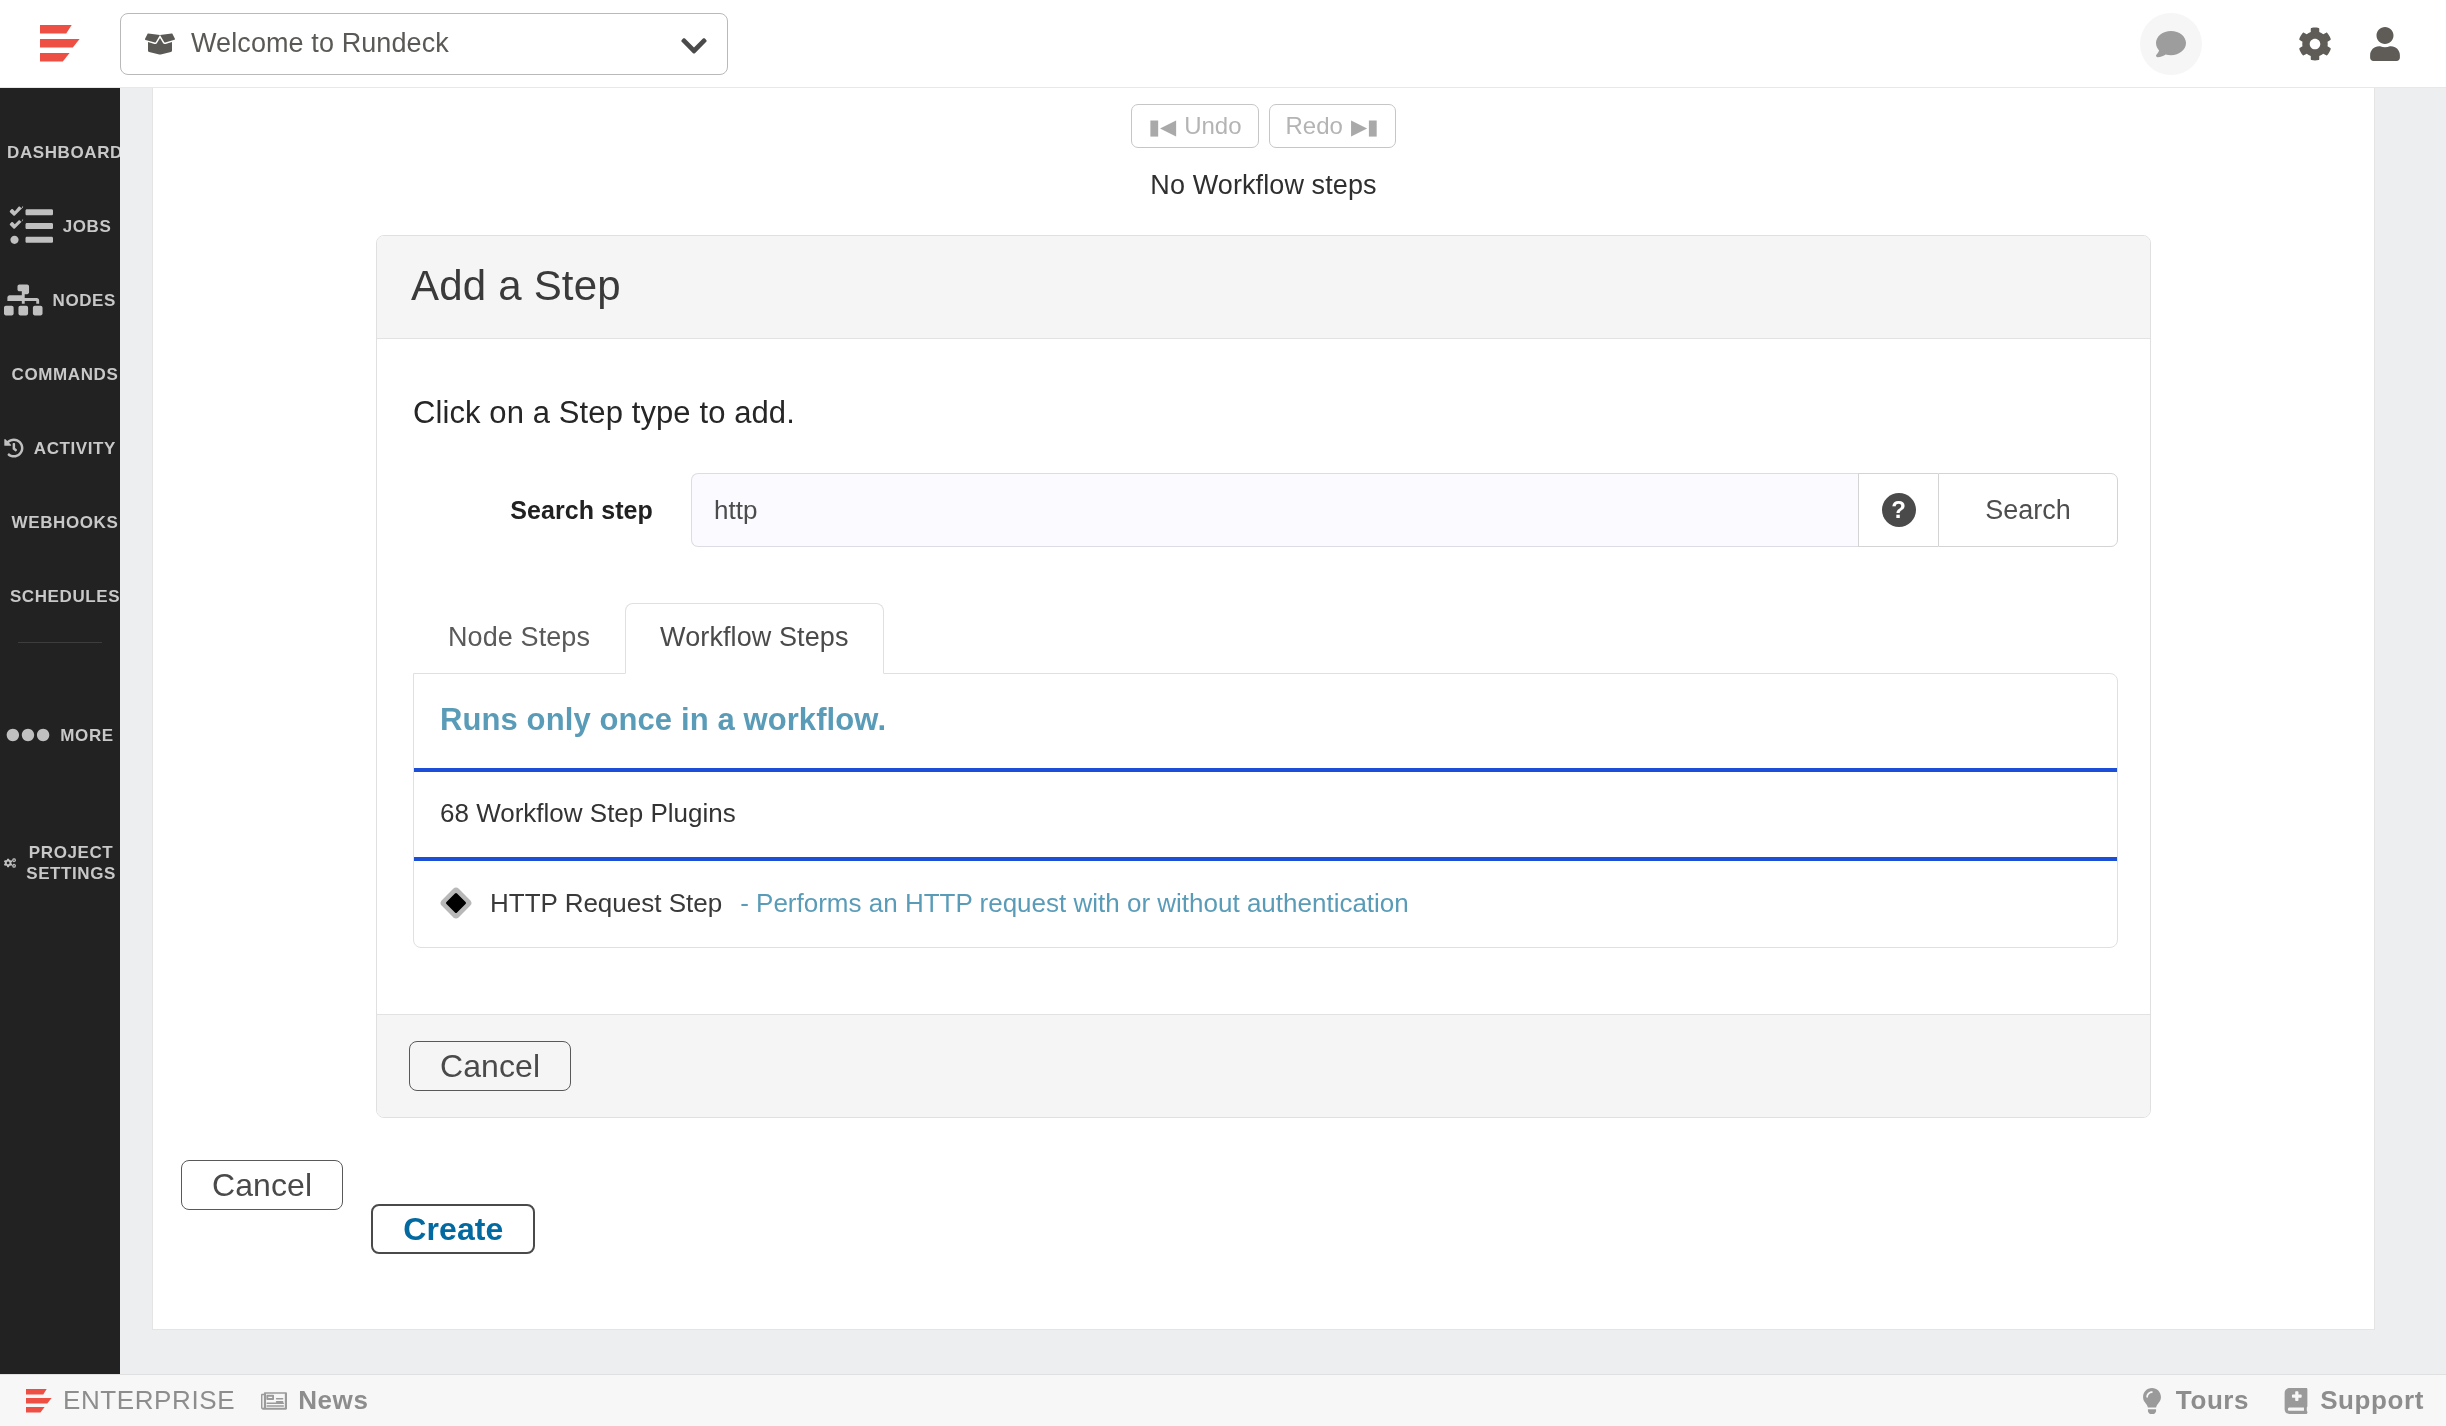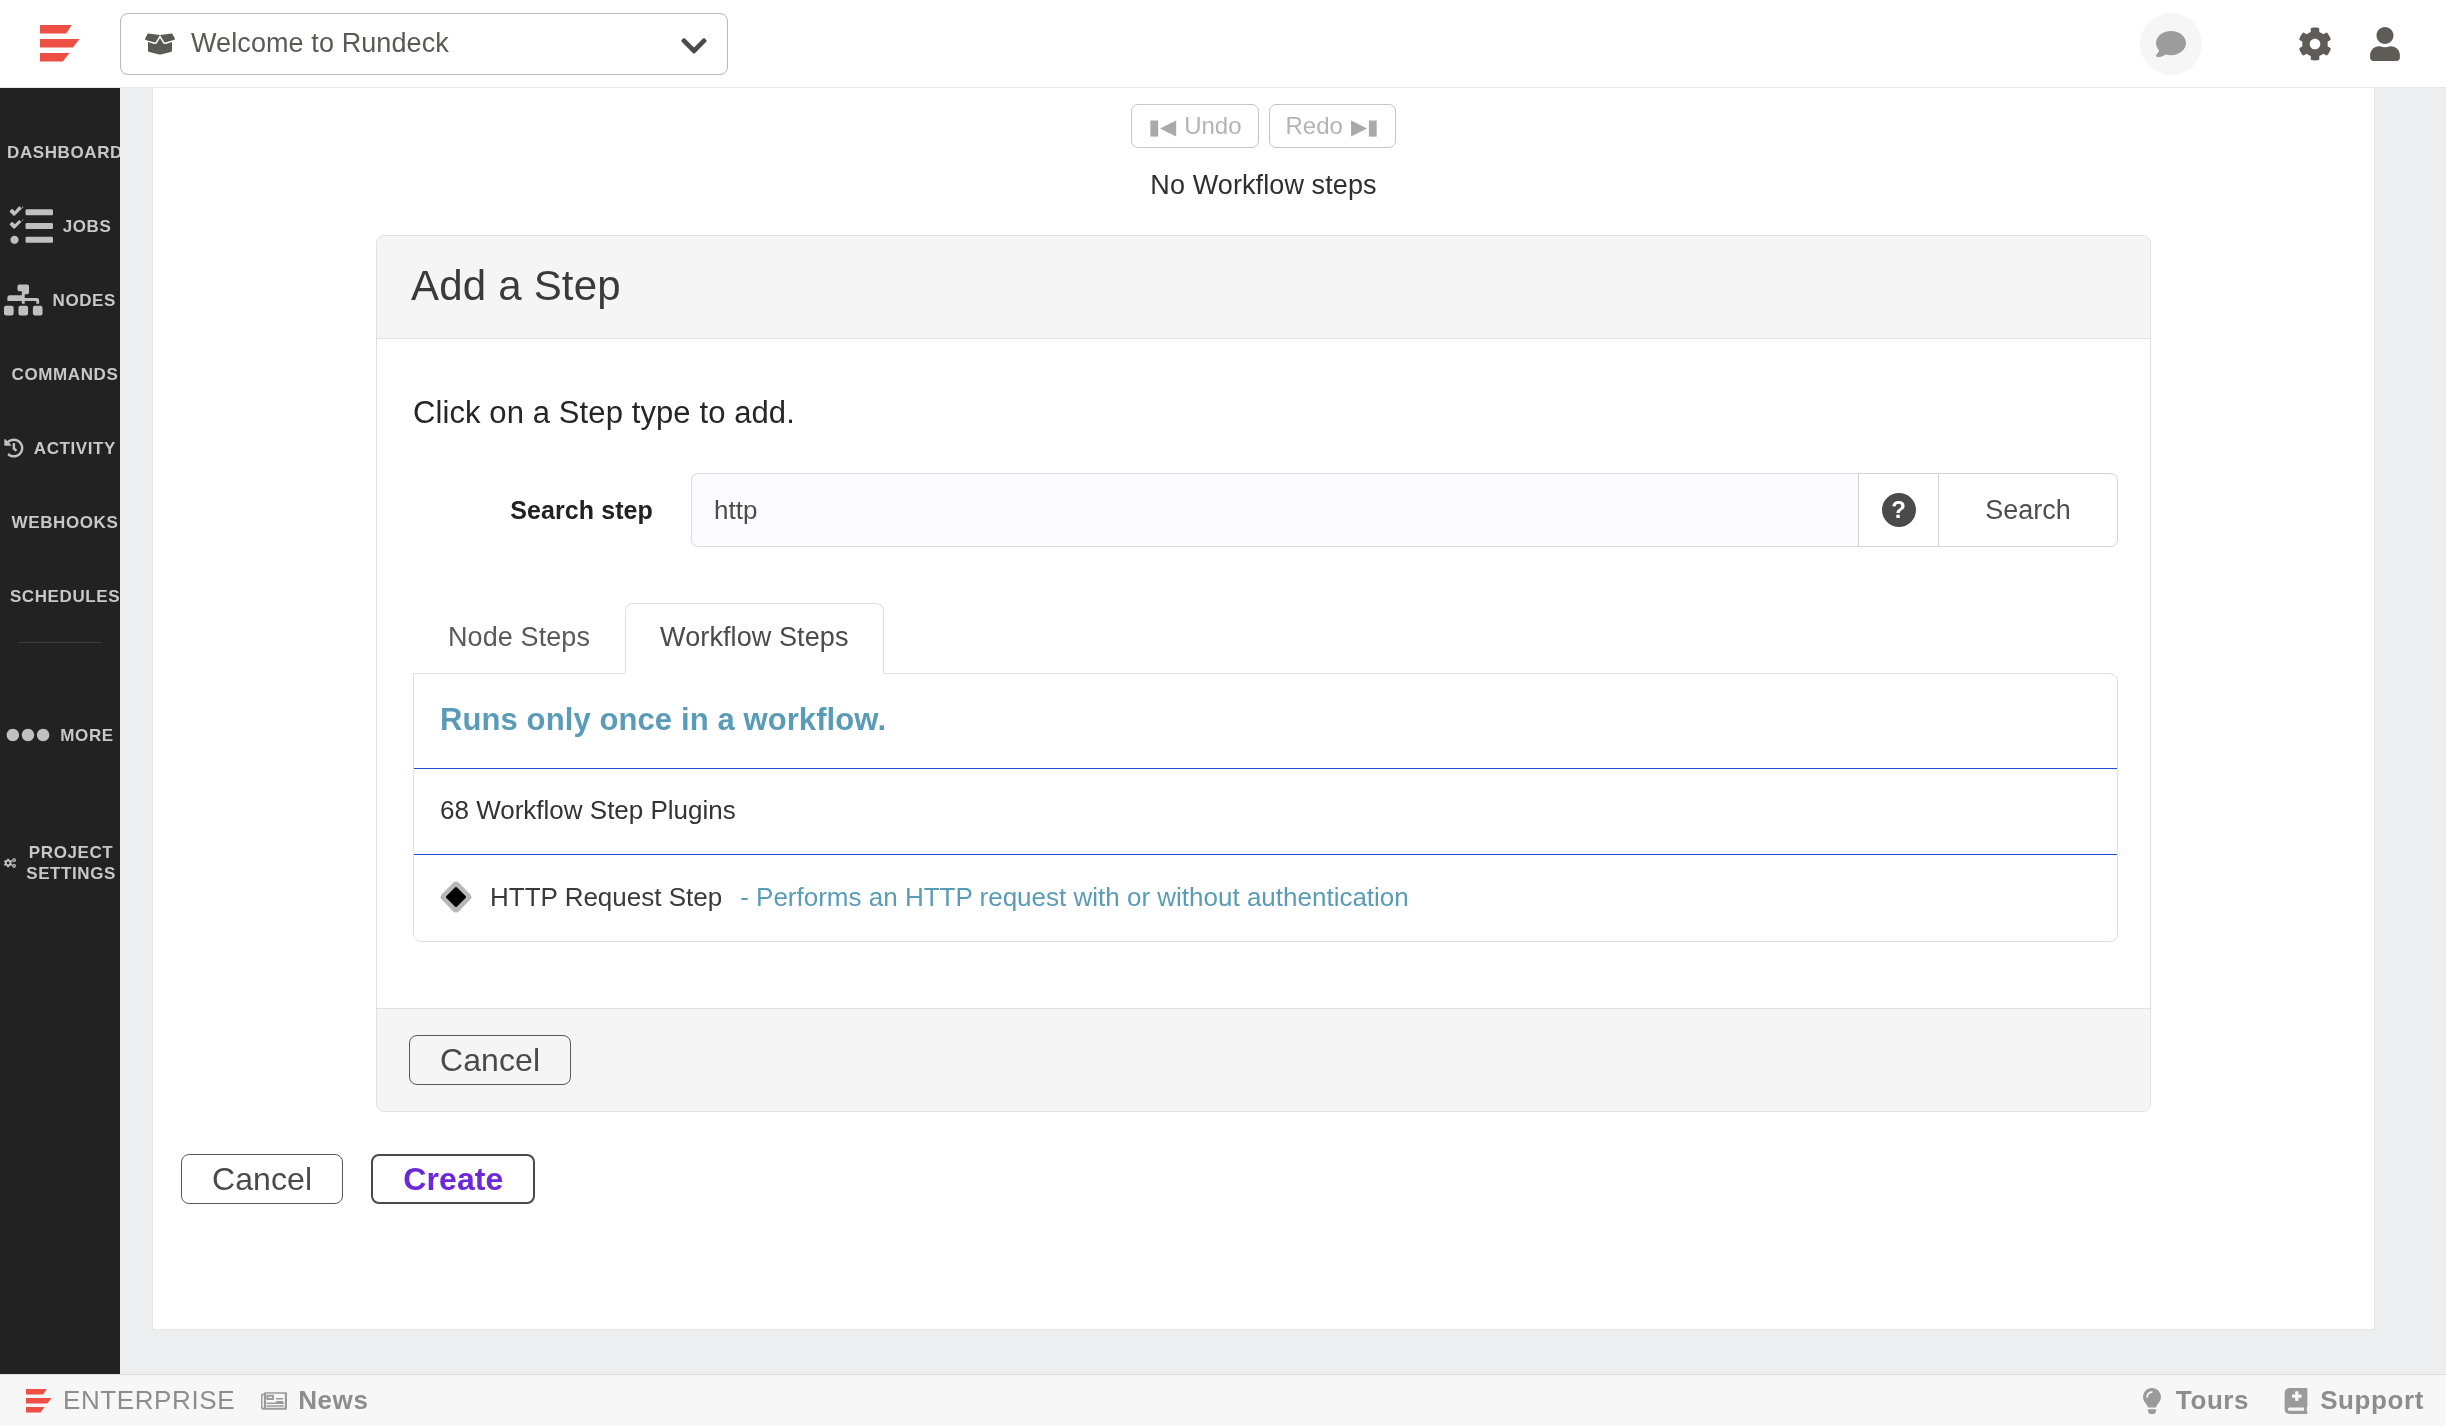--- a/index.html
+++ b/index.html
@@ -351,21 +351,21 @@
   .plugin-list {
     border: 1px solid #e0e0e0;
     border-radius: 0 8px 8px 8px;
     background: #ffffff;
     margin-left: 4px;
     overflow: hidden;
     position: relative;
   }
   .plugin-row {
     padding: 26px 26px 28px;
-    border-bottom: 1px solid #1d4ed8;
+    border-bottom: 4px solid #1d4ed8;
     font-size: 26px;
     color: #3a3a3a;
     display: flex;
     align-items: center;
     gap: 18px;
     min-height: 84px;
   }
   .plugin-row:last-child { border-bottom: none; }
   .plugin-row.heading {
     color: #5a9cb8;
@@ -412,21 +412,22 @@
     background: transparent;
     color: #4a4a4a;
     cursor: pointer;
     font-family: "Liberation Sans", sans-serif;
     letter-spacing: .1px;
   }
   .btn.strong {
     border-width: 2px;
     border-color: #4a4a4a;
     font-weight: bold;
-    color: #6d28d9;
+    color: #0369a1;
+    margin-top: 44px;
   }
 
   .bottom-actions {
     display: flex;
     gap: 28px;
     padding: 42px 0 0 28px;
   }
 
   
   .footer {

